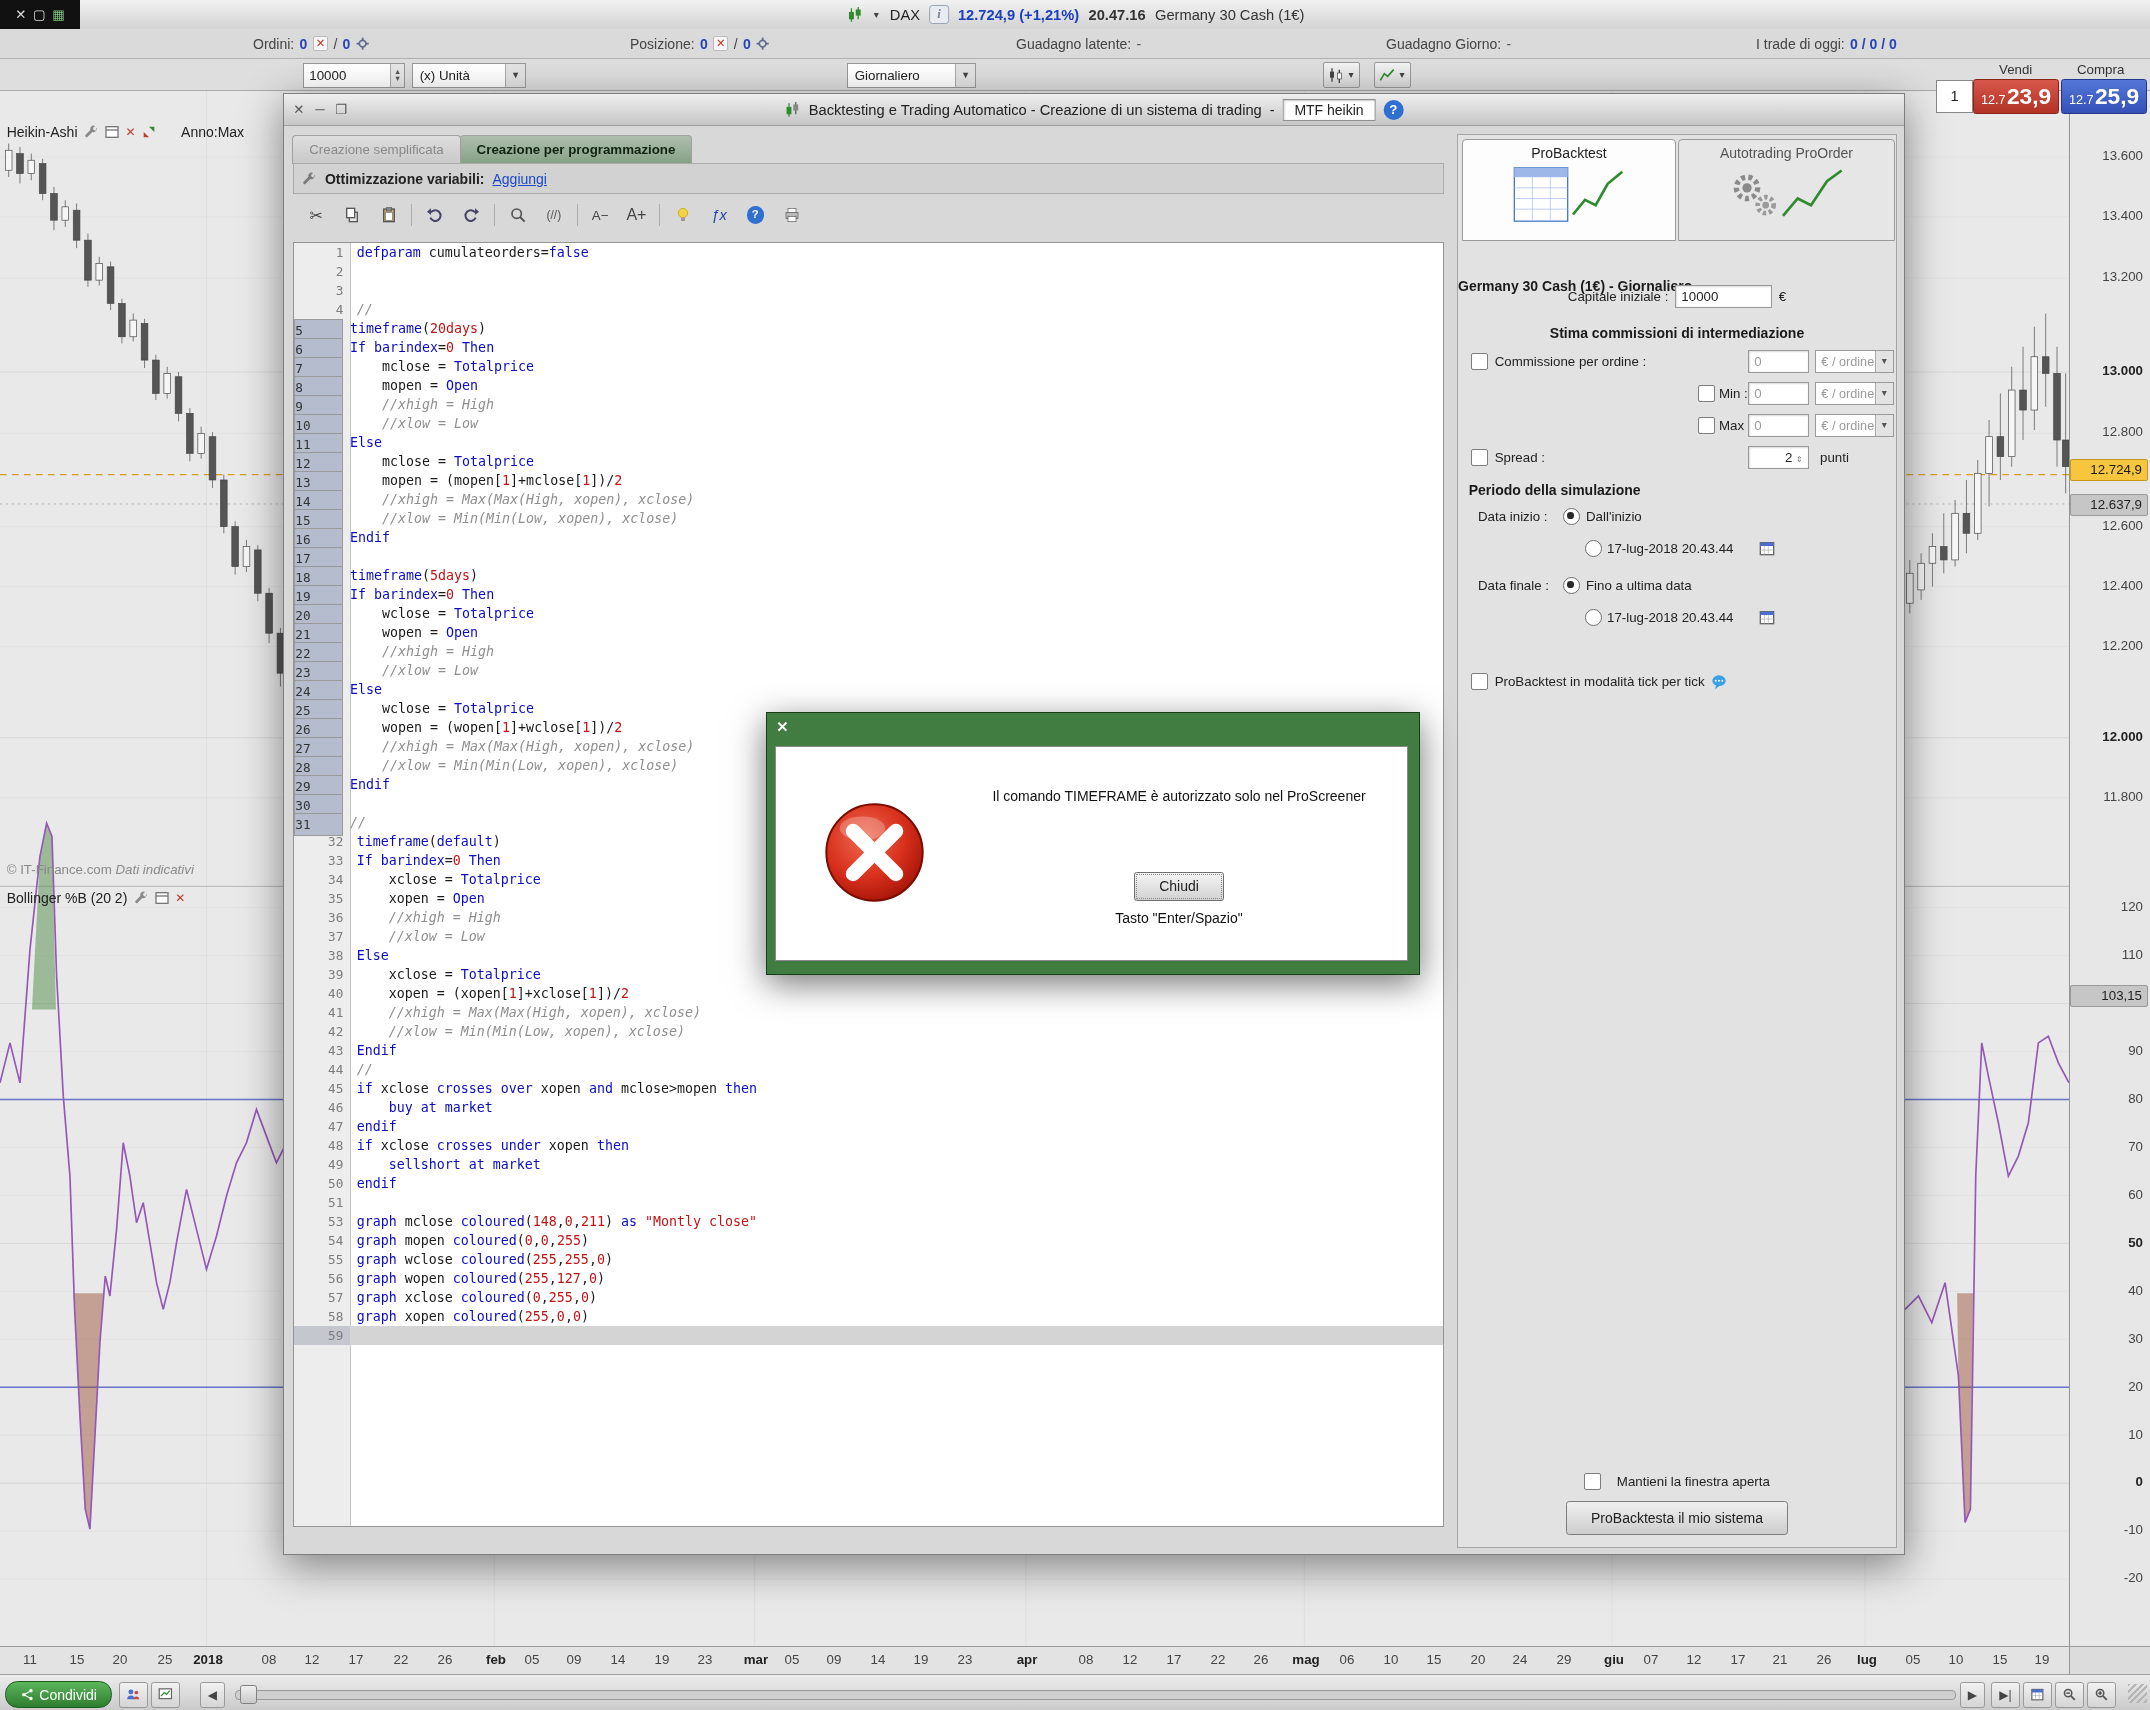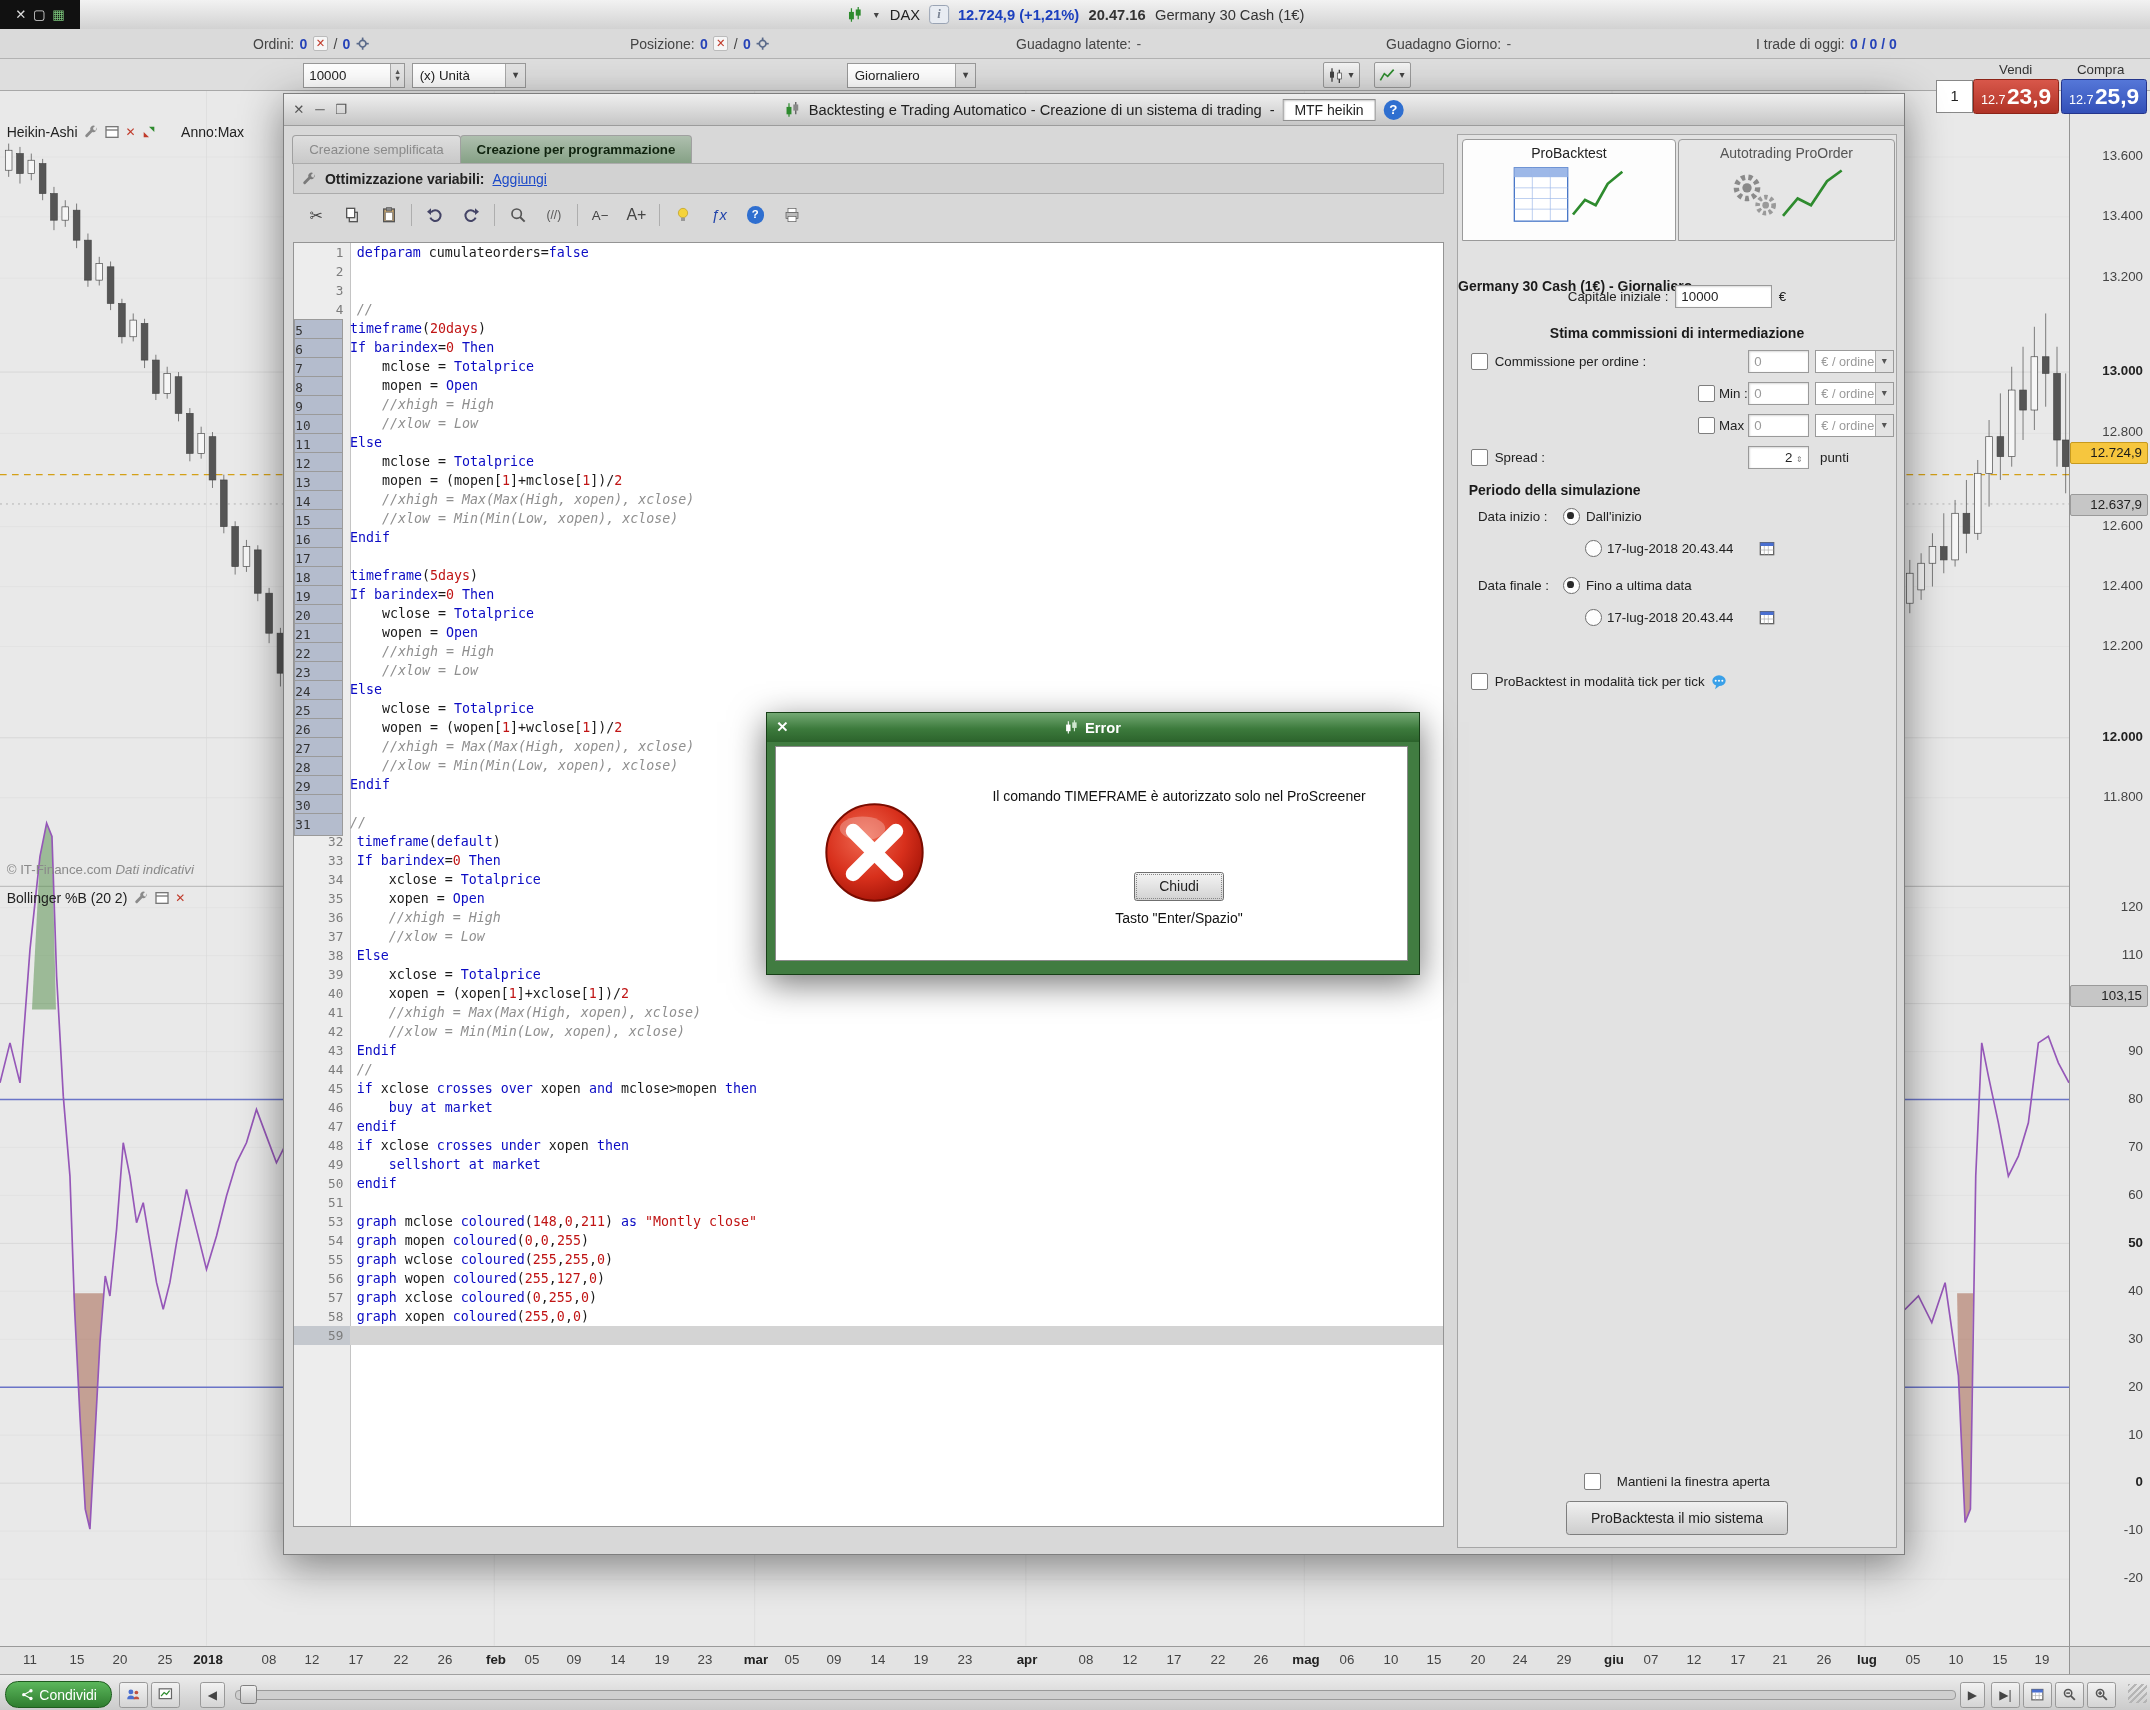--- a/index.html
+++ b/index.html
@@ -419,21 +419,21 @@
       <path d="M20 5 a5 5 0 0 1 -6 7 L7 19 a2 2 0 0 1 -3 -3 L11 9 a5 5 0 0 1 7 -6 l-3 3 1 3 3 1 z" fill="#8a8a8a"></path>
     </svg>
     <svg class="mini" viewBox="0 0 24 24">
       <rect x="3" y="4" width="18" height="16" fill="#fff" stroke="#777" stroke-width="2"></rect>
         <line x1="3" y1="9" x2="21" y2="9" stroke="#777" stroke-width="2"></line>
     </svg>
     <span class="redxs">✕</span>
   </div>
 
   <div id="priceAxisCol">
-    <div class="ptag yellow" style="top: 352px;"><span>12.724,9</span></div>
+    <div class="ptag yellow" style="top: 369px;"><span>12.724,9</span></div>
     <div class="ptag gray" style="top: 404px;"><span>12.637,9</span></div>
     <div class="ptag gray" style="top: 895px;"><span>103,15</span></div>
   <div class="axlbl" style="top: 58px;">13.600</div>
       <div class="axlbl" style="top: 118px;">13.400</div>
       <div class="axlbl" style="top: 179px;">13.200</div>
       <div class="axlbl b" style="top: 273px;">13.000</div>
       <div class="axlbl" style="top: 334px;">12.800</div>
       <div class="axlbl" style="top: 428px;">12.600</div>
       <div class="axlbl" style="top: 488px;">12.400</div>
       <div class="axlbl" style="top: 548px;">12.200</div>
@@ -844,29 +844,20 @@
         <span class="cb"></span>
         <span>Mantieni la finestra aperta</span>
       </div>
       <div class="runbtn">
         <span>ProBacktesta il mio sistema</span>
       </div>
     </div>
   </div>
 
   <div id="errDlg">
-    <div class="errtitle">
-      <svg class="mini" viewBox="0 0 24 26" style="width:13.3px;height:14.7px;">
-        <line x1="6" y1="2" x2="6" y2="24" stroke="#fff" stroke-width="2"></line>
-          <rect x="2" y="8" width="8" height="12" fill="#fff"></rect>
-        <line x1="17" y1="0" x2="17" y2="20" stroke="#cfe6cf" stroke-width="2"></line>
-          <rect x="13" y="4" width="8" height="10" fill="#cfe6cf"></rect>
-      </svg>
-      <span>Error</span>
-    </div>
     <span class="errclose">✕</span>
     <div class="errbody">
       <svg style="position:absolute;left:45px;top:52px;" width="107" height="107" viewBox="0 0 160 160">
         <defs>
           <radialGradient id="rg" cx="40%" cy="35%" r="75%">
             <stop offset="0%" stop-color="#f06a52"></stop>
               <stop offset="55%" stop-color="#d8301c"></stop>
               <stop offset="100%" stop-color="#9c0f04"></stop>
           </radialGradient>
         </defs>

